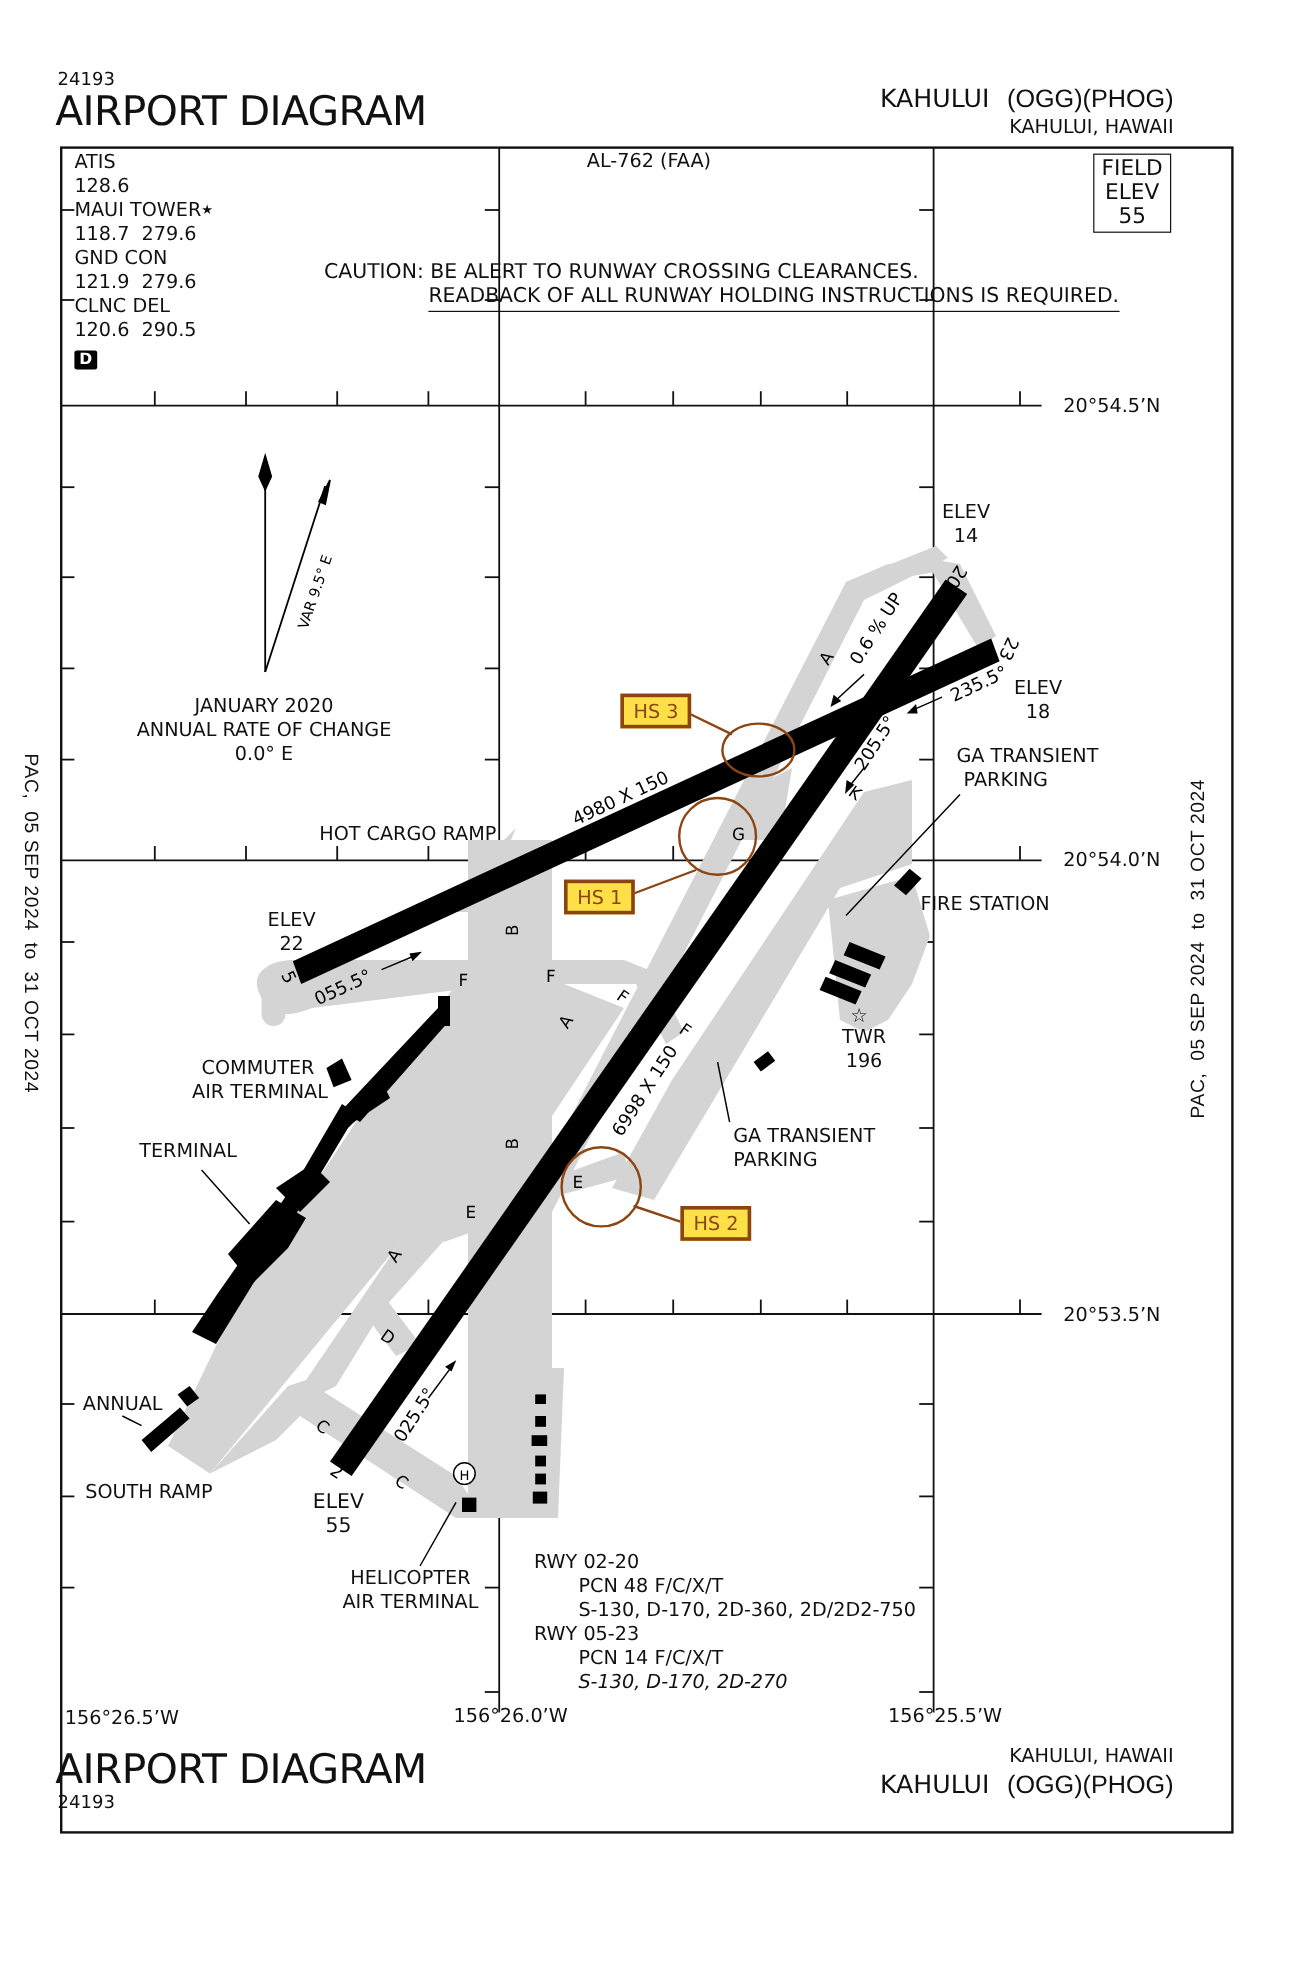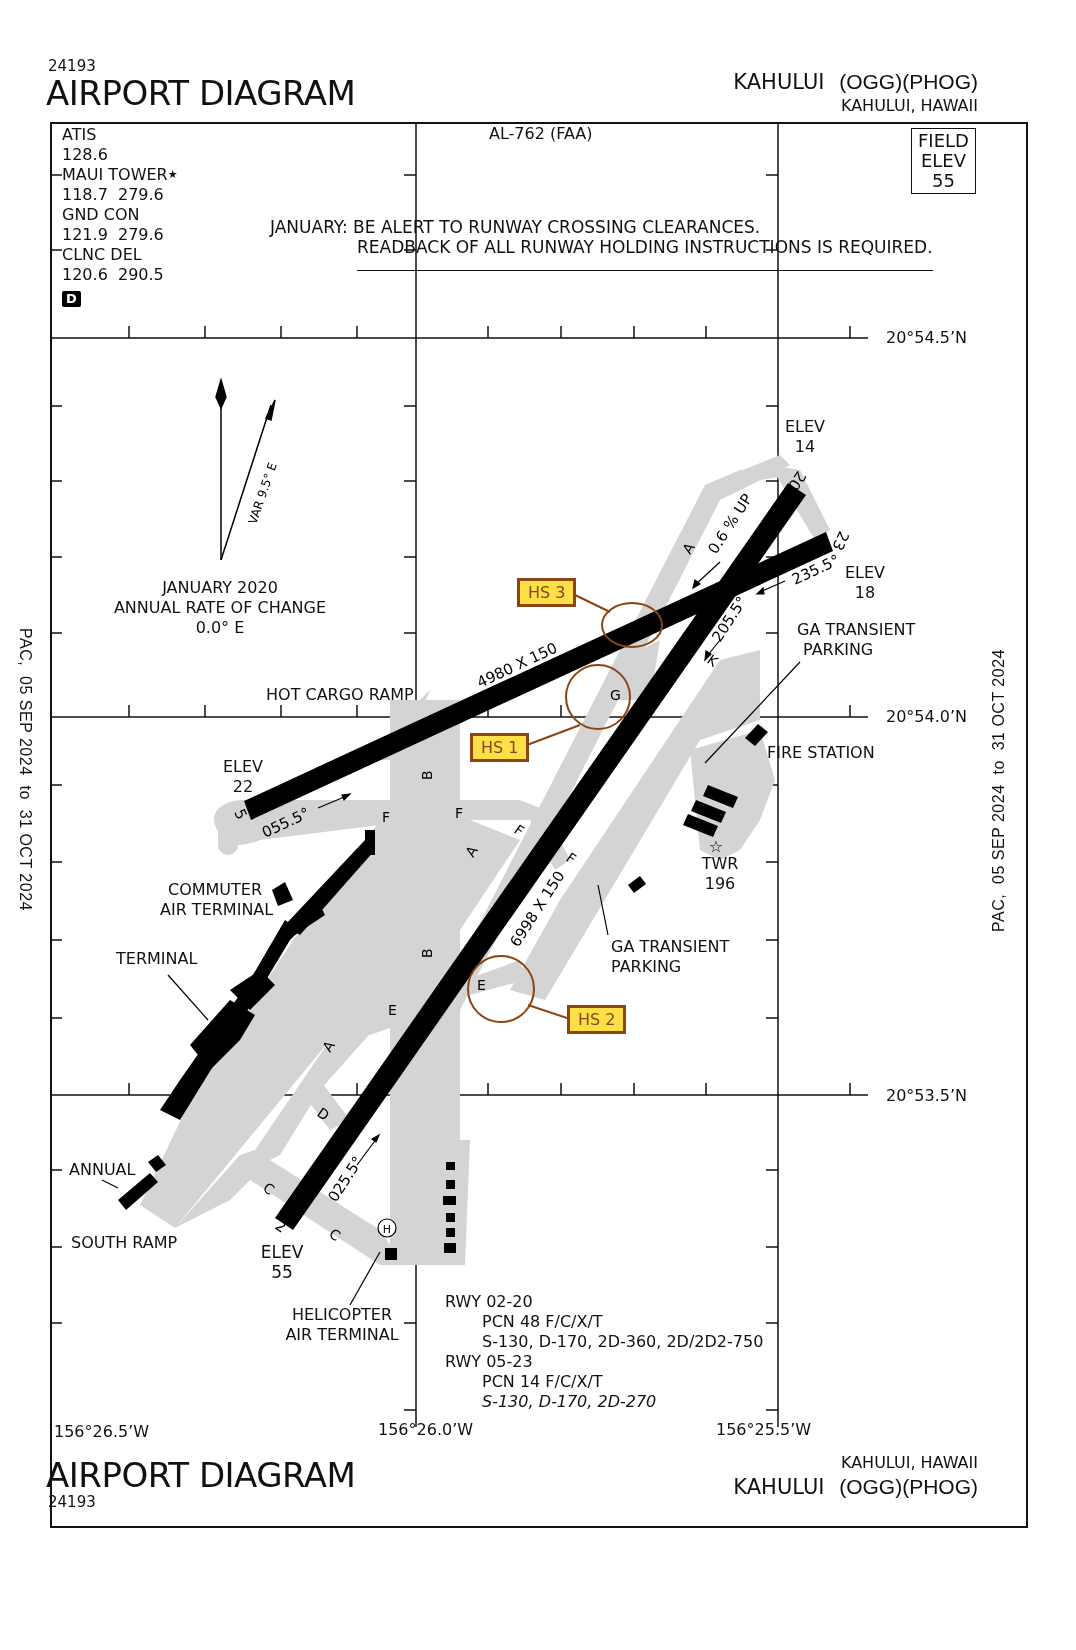--- a/index.html
+++ b/index.html
@@ -6,21 +6,21 @@
   body { width: 1076px; height: 1650px; position: relative; overflow: hidden; font-family: "DejaVu Sans", sans-serif; color: #111; }
   .abs { position: absolute; }
   .title-big { font-size: 34px; letter-spacing: -0.5px; line-height: 1; font-weight: 400; }
   .small { font-size: 15px; line-height: 1.15; }
   .t16 { font-size: 16px; line-height: 1.2; }
   .serif { font-family: Liberation Sans, sans-serif; }
   .frame { position: absolute; left: 50px; top: 122px; width: 978px; height: 1406px; border: 2px solid #111; box-sizing: border-box; }
   .freq div { font-size: 16px; line-height: 20px; white-space: pre; }
   .field-elev { border: 1.5px solid #111; text-align: center; font-size: 18px; line-height: 20px; padding: 2px 6px; }
   .caution { font-size: 17px; line-height: 21px; white-space: pre; }
-  .underline { border-bottom: 1.5px solid #111; padding-bottom: 12px; }
+  .underline { border-bottom: 1.5px solid #111; padding-bottom: 1px; }
   .vert-left { transform: rotate(90deg); transform-origin: left top; font-family: "Liberation Sans", sans-serif; font-size: 16px; white-space: pre; letter-spacing: 0.5px; }
   .vert-right { transform: rotate(-90deg); transform-origin: left top; font-family: "Liberation Sans", sans-serif; font-size: 16px; white-space: pre; letter-spacing: 0.5px; }
   .hs-box { border: 3px solid #8b4513; color: #8b4513; font-size: 16px; padding: 2px 8px; background: #fde047; }
   .lbl { font-size: 16px; line-height: 20px; white-space: nowrap; text-align: center; }
   .lbl-l { font-size: 16px; line-height: 20px; white-space: nowrap; }
   .rwy-info div { font-size: 16px; line-height: 20px; white-space: pre; }
   svg text { font-family: "DejaVu Sans", sans-serif; }
 </style>
 </head>
 <body>
@@ -284,30 +284,30 @@
   <div>120.6  290.5</div>
   <div style="margin-top:3px;"><span style="display:inline-block; background:#000; color:#fff; font-weight:bold; font-size:13px; line-height:16px; padding:0 4px; border-radius:2px;">D</span></div>
 </div>
 
 <div class="abs field-elev" style="left:911px; top:128px;">
   <div>FIELD</div>
   <div>ELEV</div>
   <div>55</div>
 </div>
 
-<div class="abs caution" style="left:270px; top:217px;">JANUARY: BE ALERT TO RUNWAY CROSSING CLEARANCES.</div>
+<div class="abs caution" style="left:270px; top:217px;">CAUTION: BE ALERT TO RUNWAY CROSSING CLEARANCES.</div>
 <div class="abs caution underline" style="left:357px; top:237px;">READBACK OF ALL RUNWAY HOLDING INSTRUCTIONS IS REQUIRED.</div>
 
 <div class="abs t16" style="left:886px; top:328px;">20°54.5’N</div>
 <div class="abs t16" style="left:886px; top:707px;">20°54.0’N</div>
 <div class="abs t16" style="left:886px; top:1086px;">20°53.5’N</div>
 
 <div class="abs t16" style="left:54px; top:1422px;text-align:center;">156°26.5’W</div>
 <div class="abs t16" style="left:378px; top:1420px;">156°26.0’W</div>
-<div class="abs t16" style="left:716px; top:1420px;">156°25.5’W</div>
+<div class="abs t16" style="left:740px; top:1420px;">156°25.5’W</div>
 
 <div class="abs lbl" style="left:120px; top:578px; width:200px;">JANUARY 2020</div>
 <div class="abs lbl" style="left:110px; top:598px; width:220px;">ANNUAL RATE OF CHANGE</div>
 <div class="abs lbl" style="left:120px; top:618px; width:200px;">0.0° E</div>
 
 <div class="abs lbl" style="left:780px; top:417px; width:50px;">
     <div>ELEV</div>
     <div>14</div>
   </div>
 <div class="abs lbl" style="left:840px; top:563px; width:50px;">

